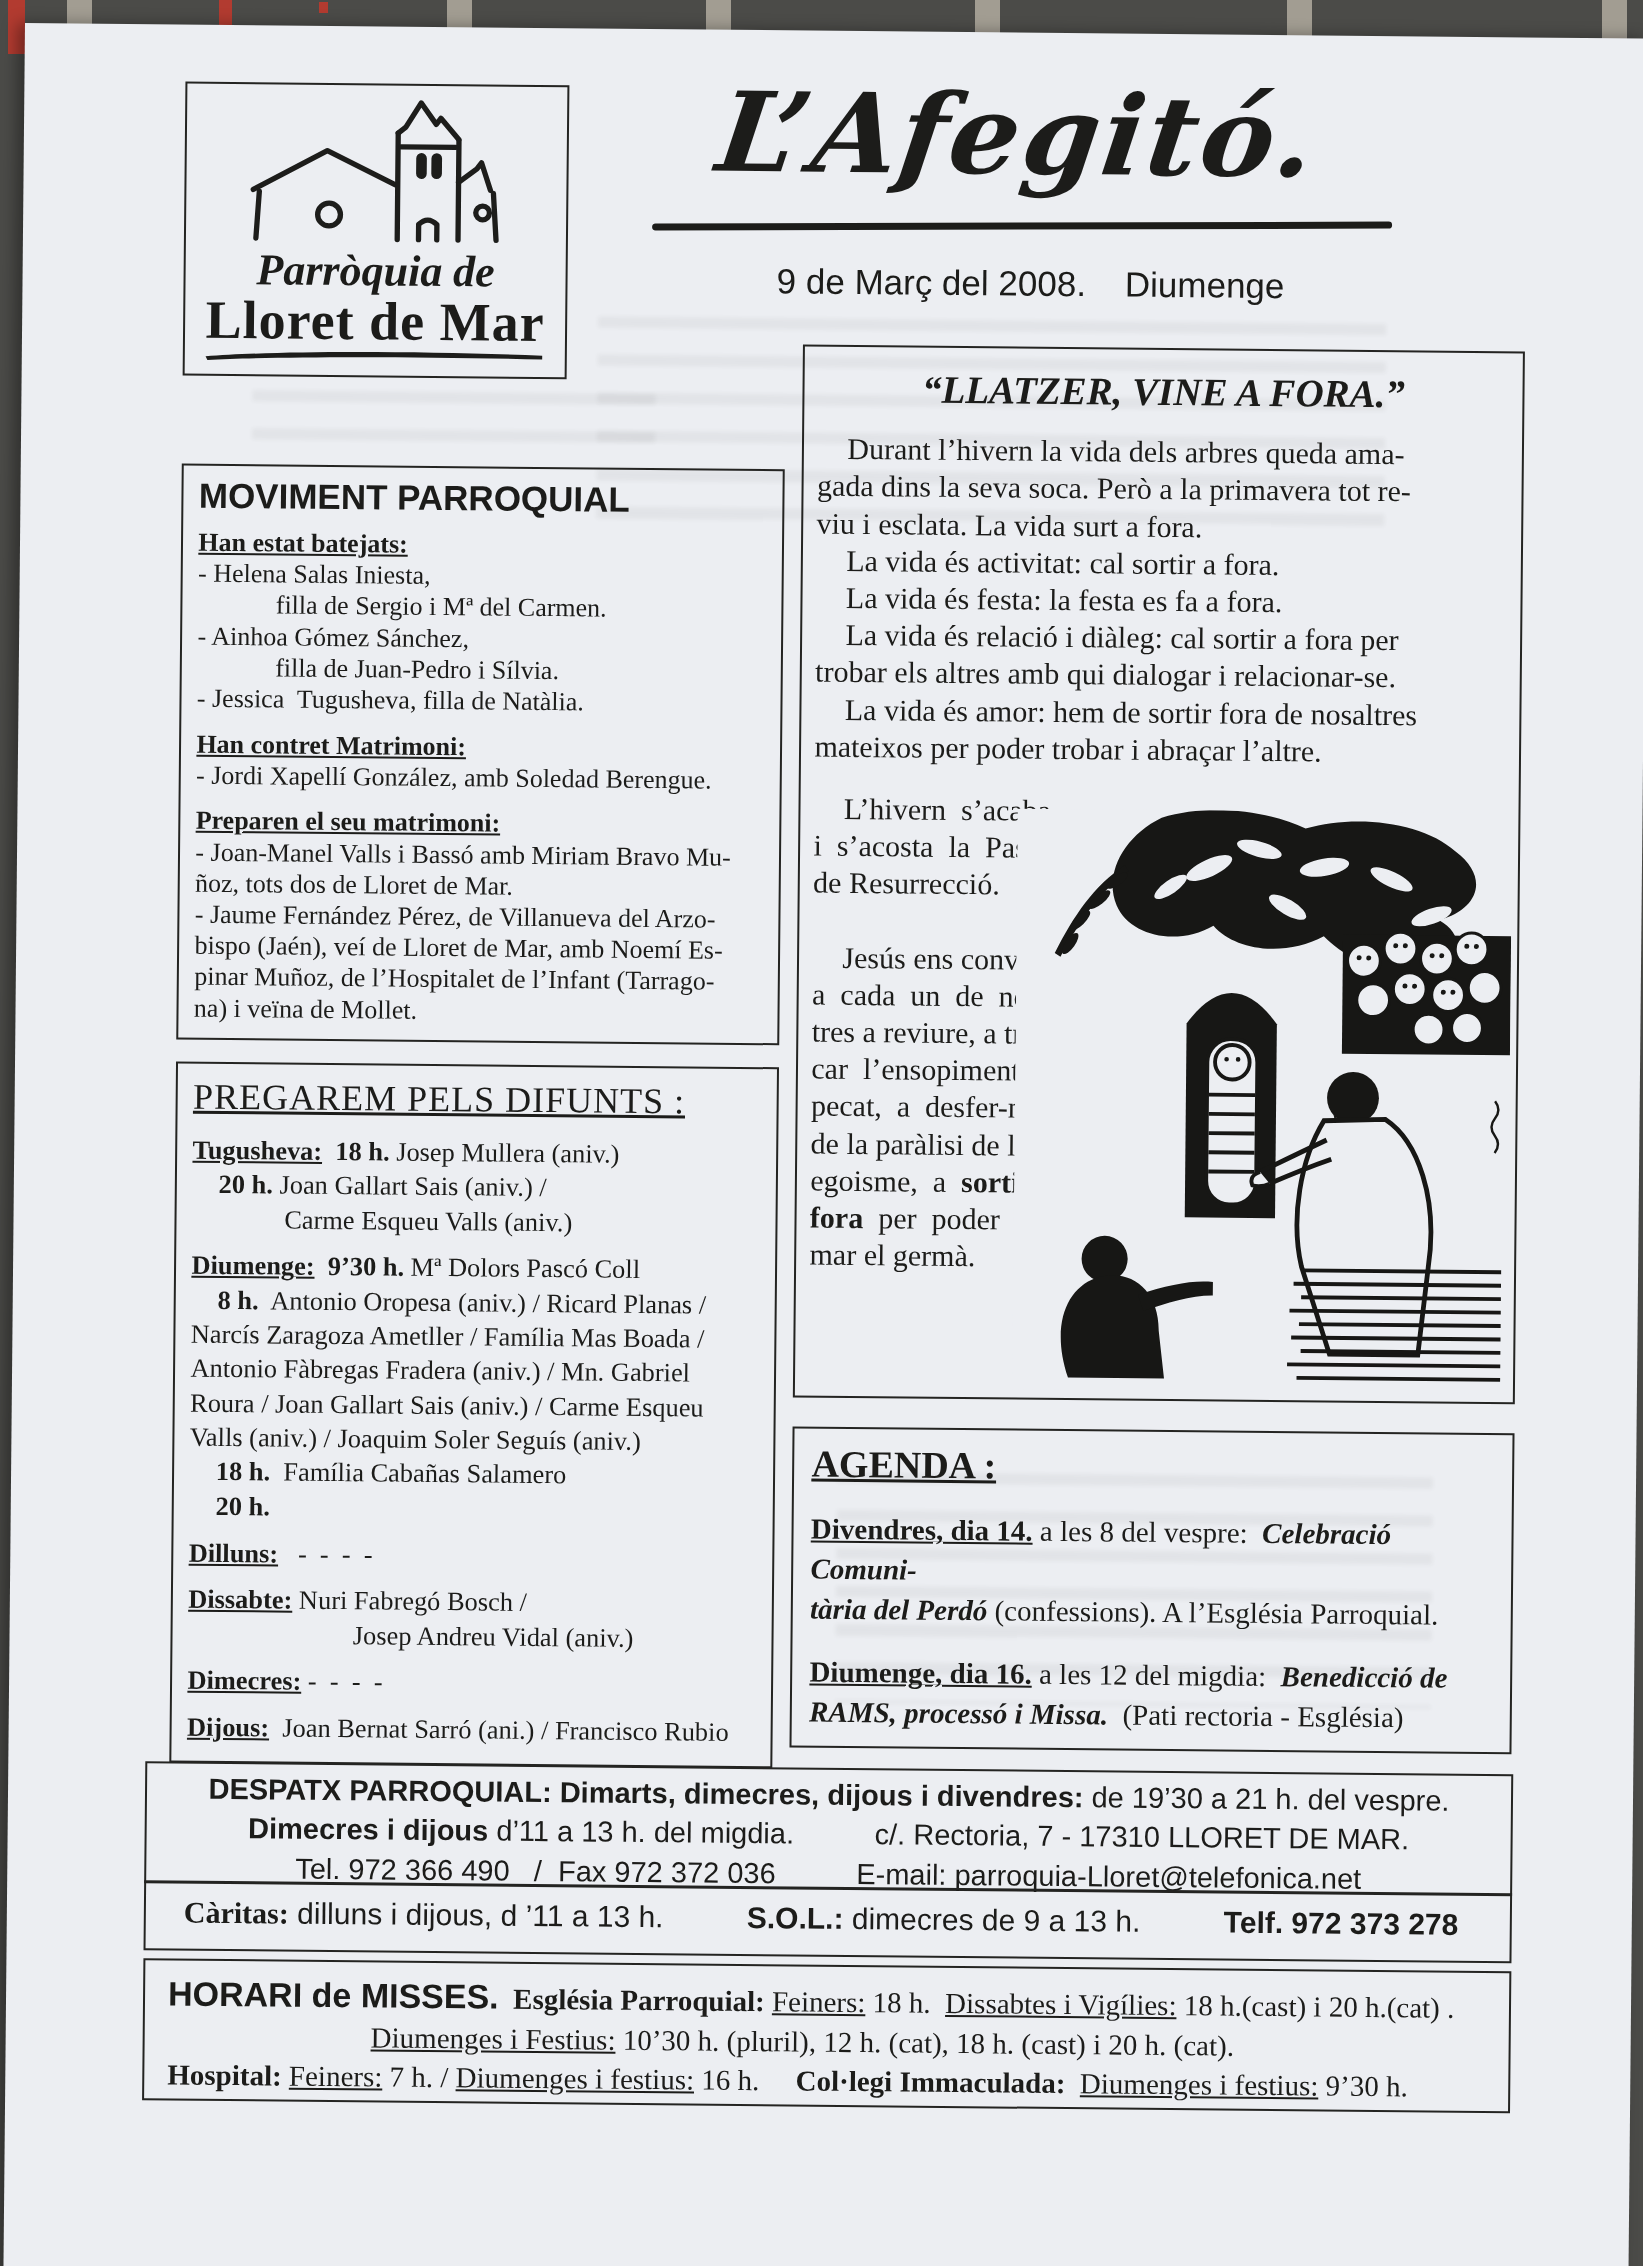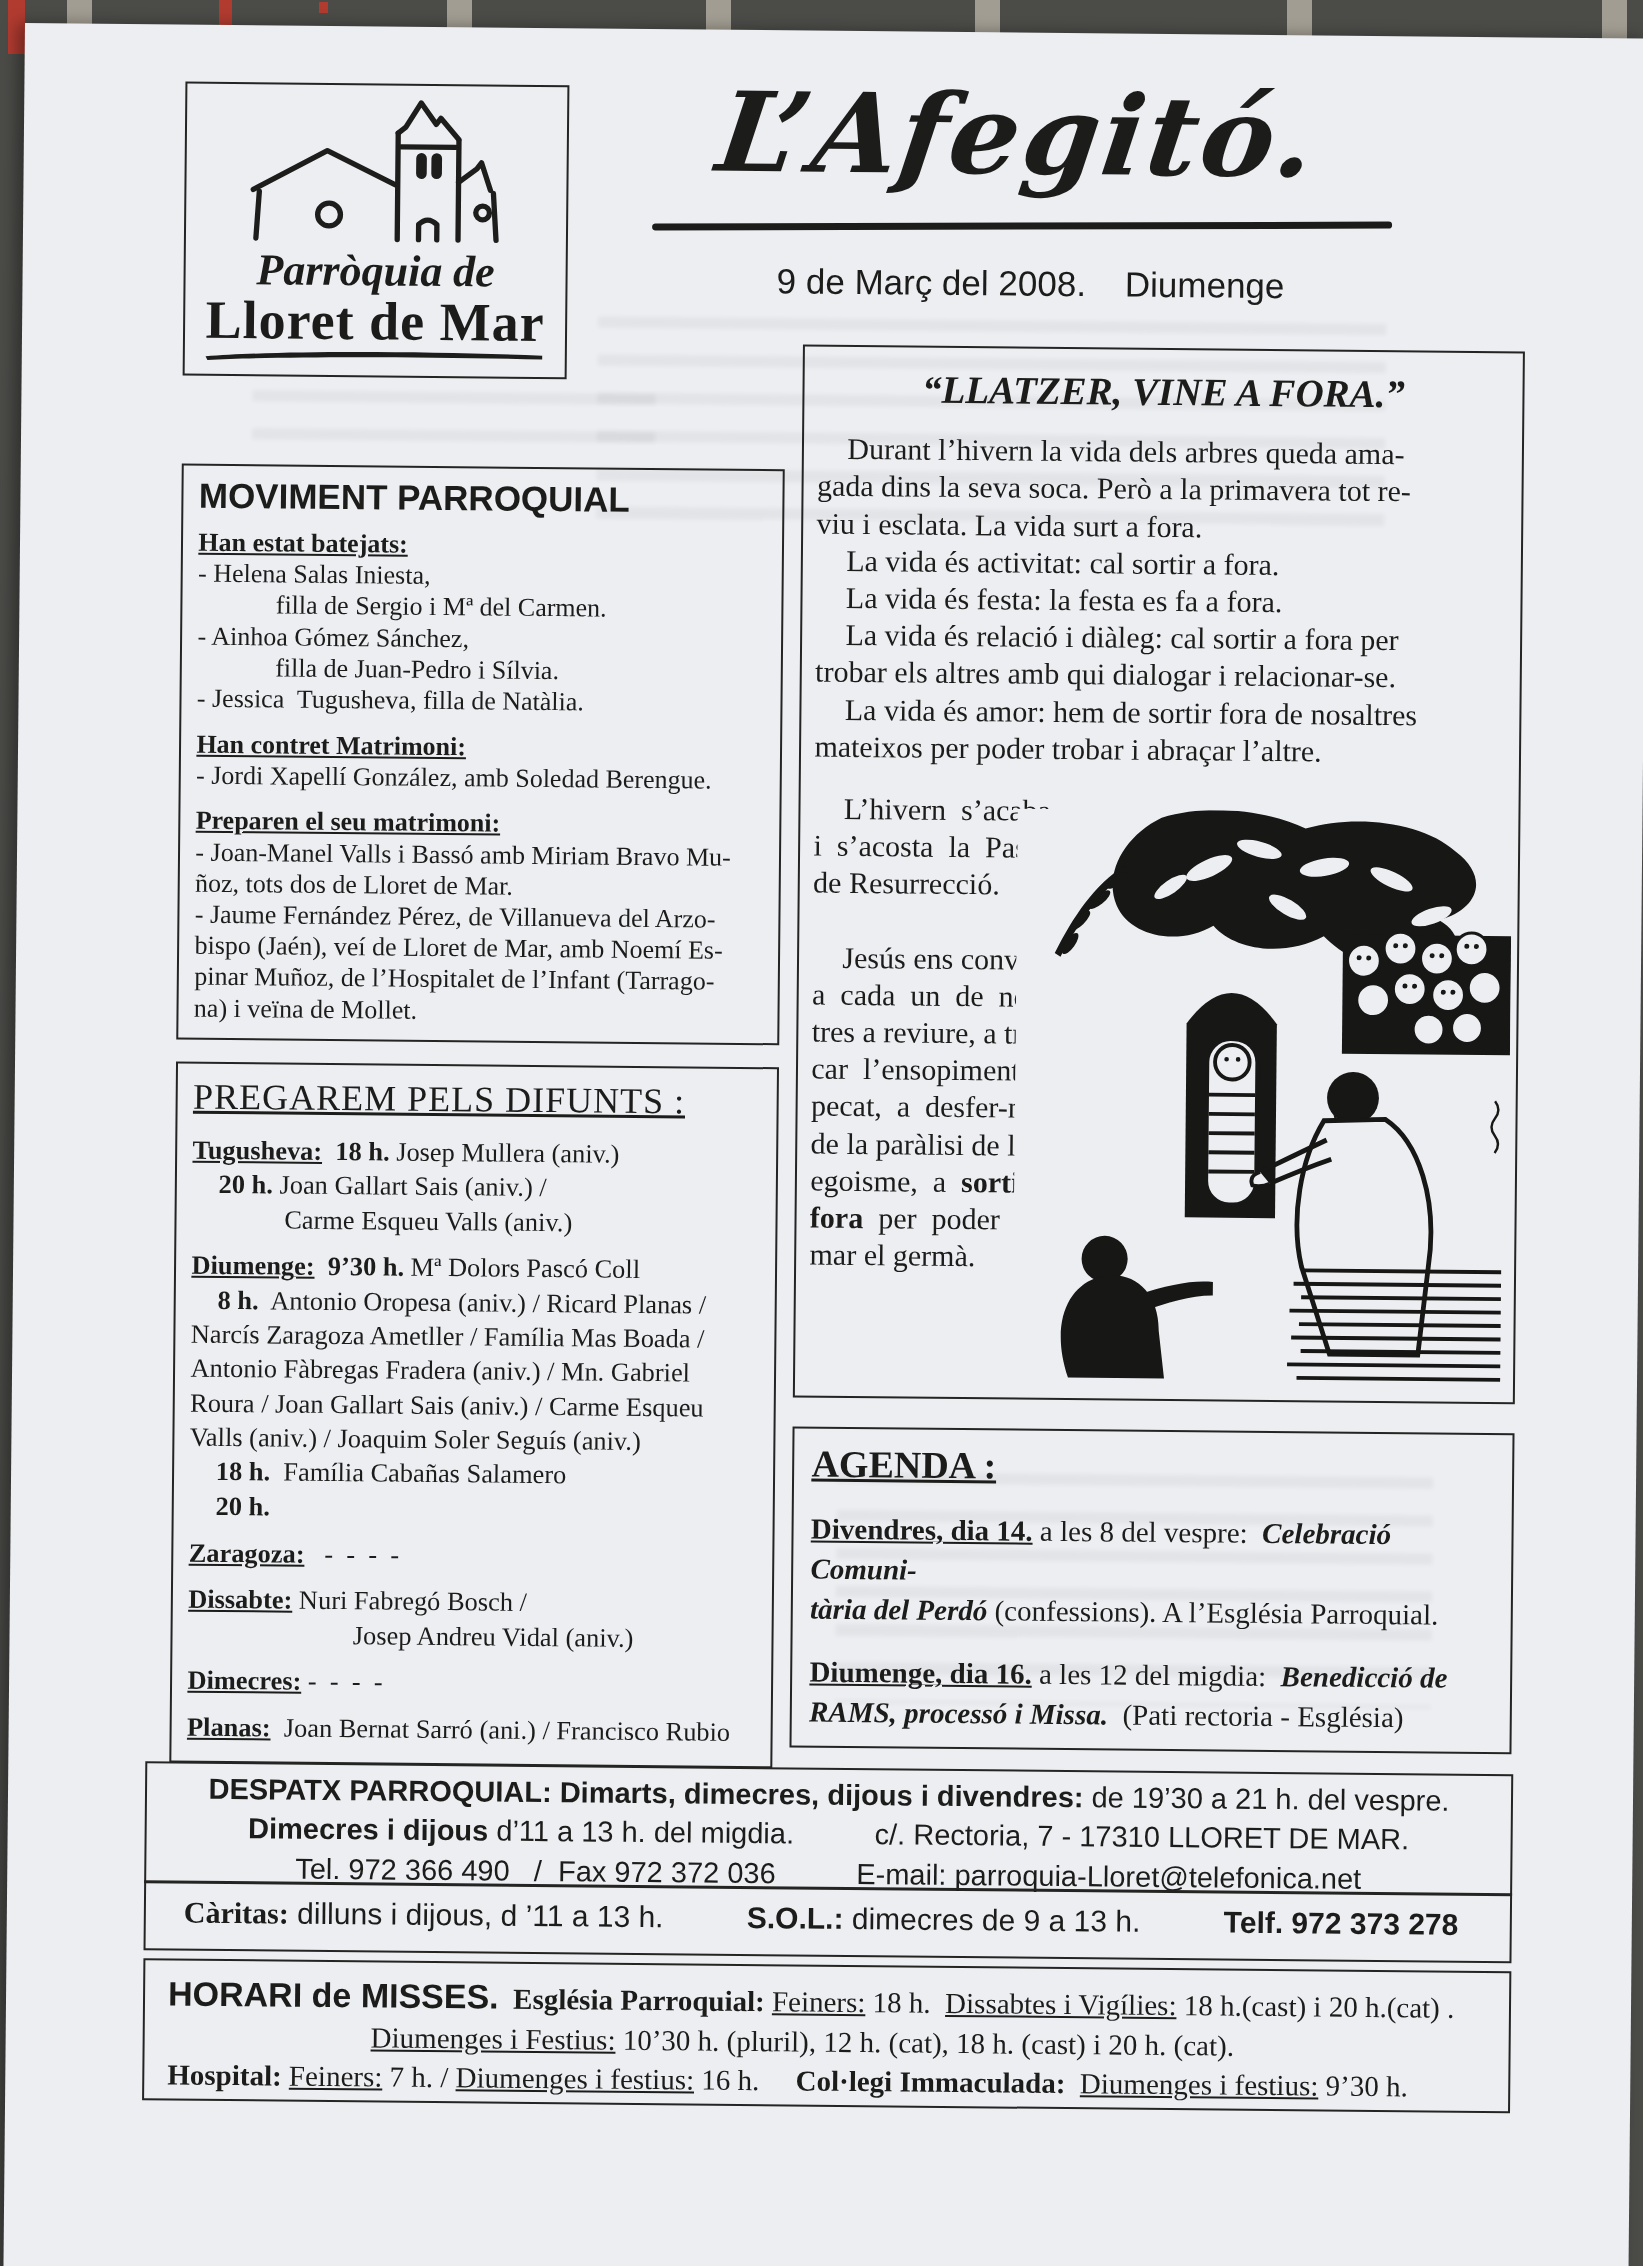--- a/index.html
+++ b/index.html
@@ -134,25 +134,25 @@
     </span><span class="b">20 h.</span><span> Joan Gallart Sais (aniv.) /
               Carme Esqueu Valls (aniv.)</span></div>
       <div class="dif-block"><span class="b u">Diumenge:</span><span>  </span><span class="b">9’30 h.</span><span> Mª Dolors Pascó Coll
     </span><span class="b">8 h.</span><span>  Antonio Oropesa (aniv.) / Ricard Planas /
 Narcís Zaragoza Ametller / Família Mas Boada /
 Antonio Fàbregas Fradera (aniv.) / Mn. Gabriel
 Roura / Joan Gallart Sais (aniv.) / Carme Esqueu
 Valls (aniv.) / Joaquim Soler Seguís (aniv.)
     </span><span class="b">18 h.</span><span>  Família Cabañas Salamero
     </span><span class="b">20 h.</span></div>
-      <div class="dif-block"><span class="b u">Zaragoza:</span><span>   -  -  -  -</span></div>
+      <div class="dif-block"><span class="b u">Dilluns:</span><span>   -  -  -  -</span></div>
       <div class="dif-block"><span class="b u">Dissabte:</span><span> Nuri Fabregó Bosch /
                          Josep Andreu Vidal (aniv.)</span></div>
       <div class="dif-block"><span class="b u">Dimecres:</span><span> -  -  -  -</span></div>
-      <div class="dif-block"><span class="b u">Planas:</span><span>  Joan Bernat Sarró (ani.) / Francisco Rubio</span></div>
+      <div class="dif-block"><span class="b u">Dijous:</span><span>  Joan Bernat Sarró (ani.) / Francisco Rubio</span></div>
       <div class="dif-block"><span class="b u">Divendres:</span><span>  -  -  -  -</span></div>
     </div>
 
     <div class="box" id="article-box">
       <div id="article-title">“LLATZER, VINE A FORA.”</div>
       <div class="art-p" id="article-p1"><span>    Durant l’hivern la vida dels arbres queda ama-
 gada dins la seva soca. Però a la primavera tot re-
 viu i esclata. La vida surt a fora.
     La vida és activitat: cal sortir a fora.
     La vida és festa: la festa es fa a fora.

